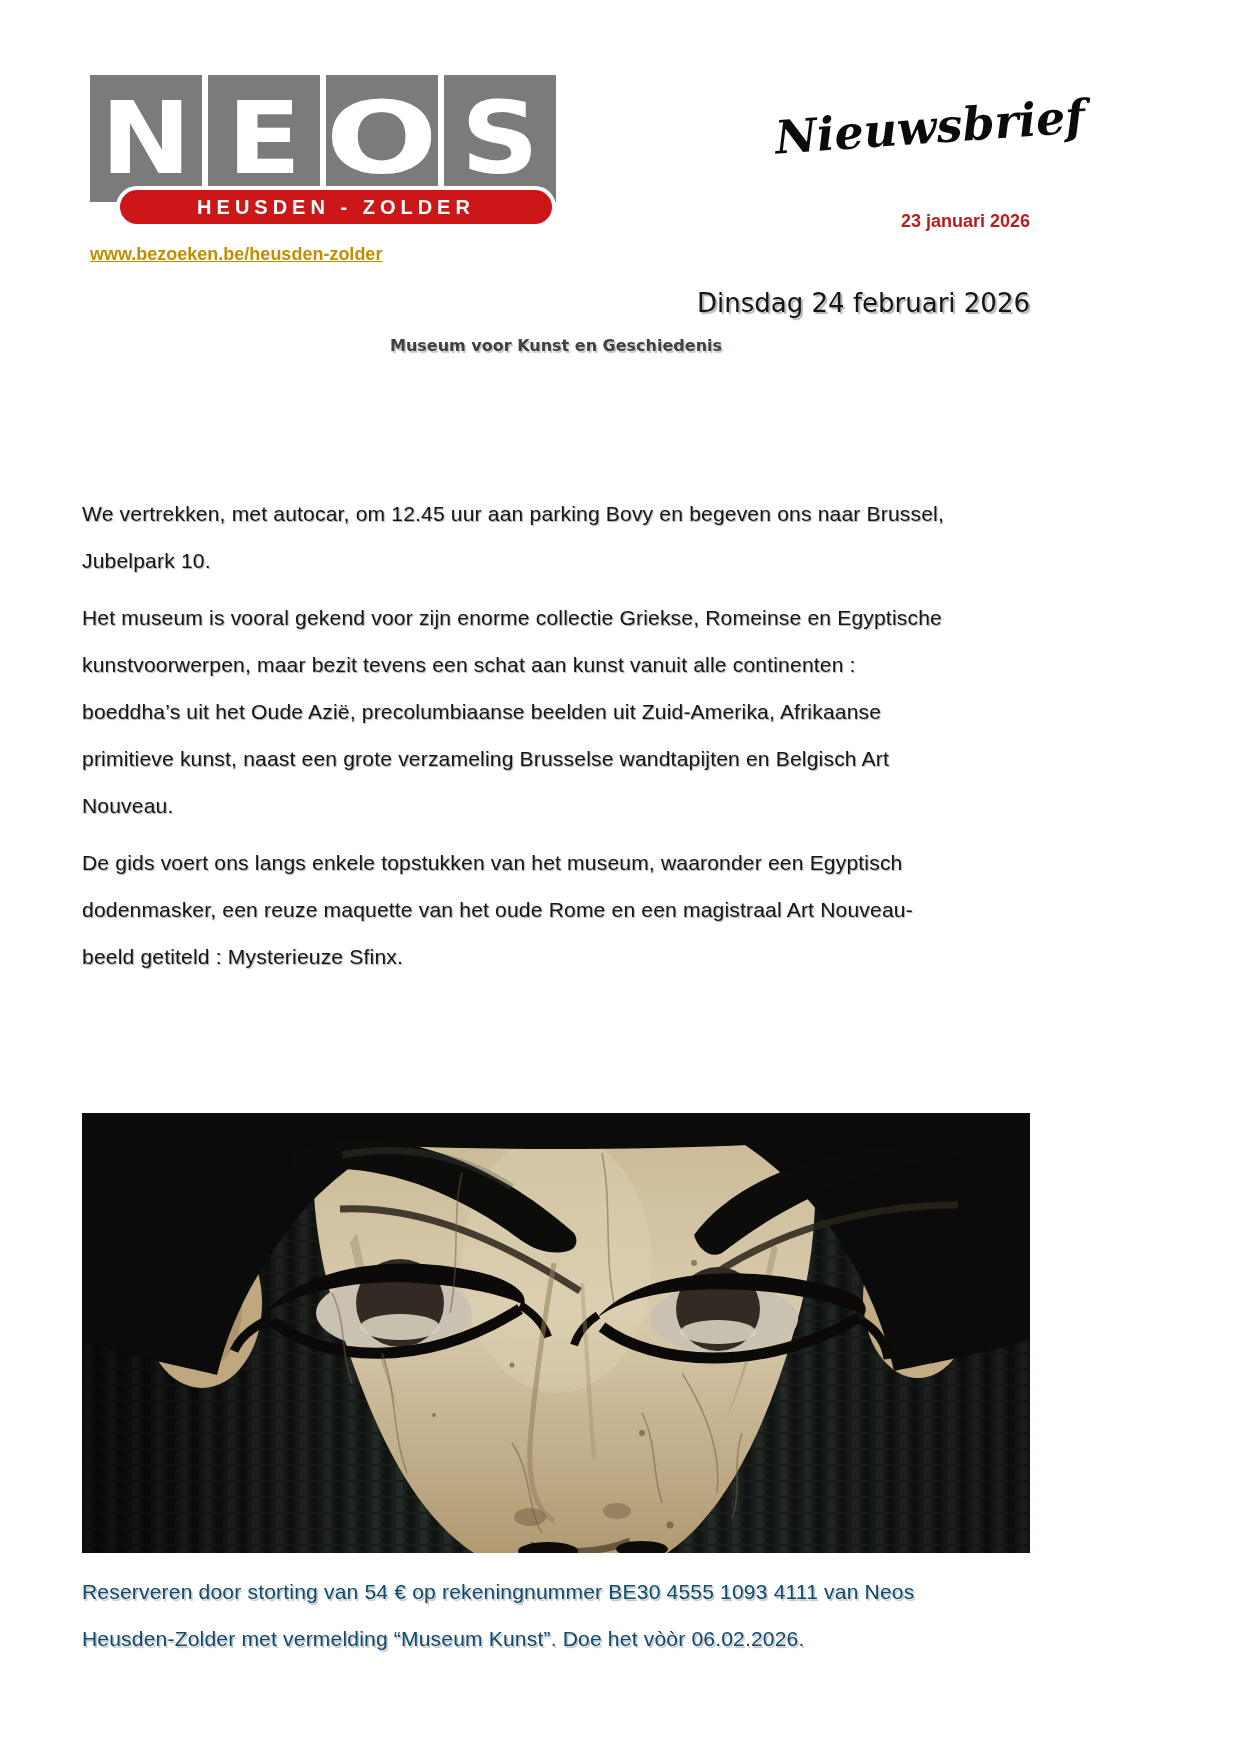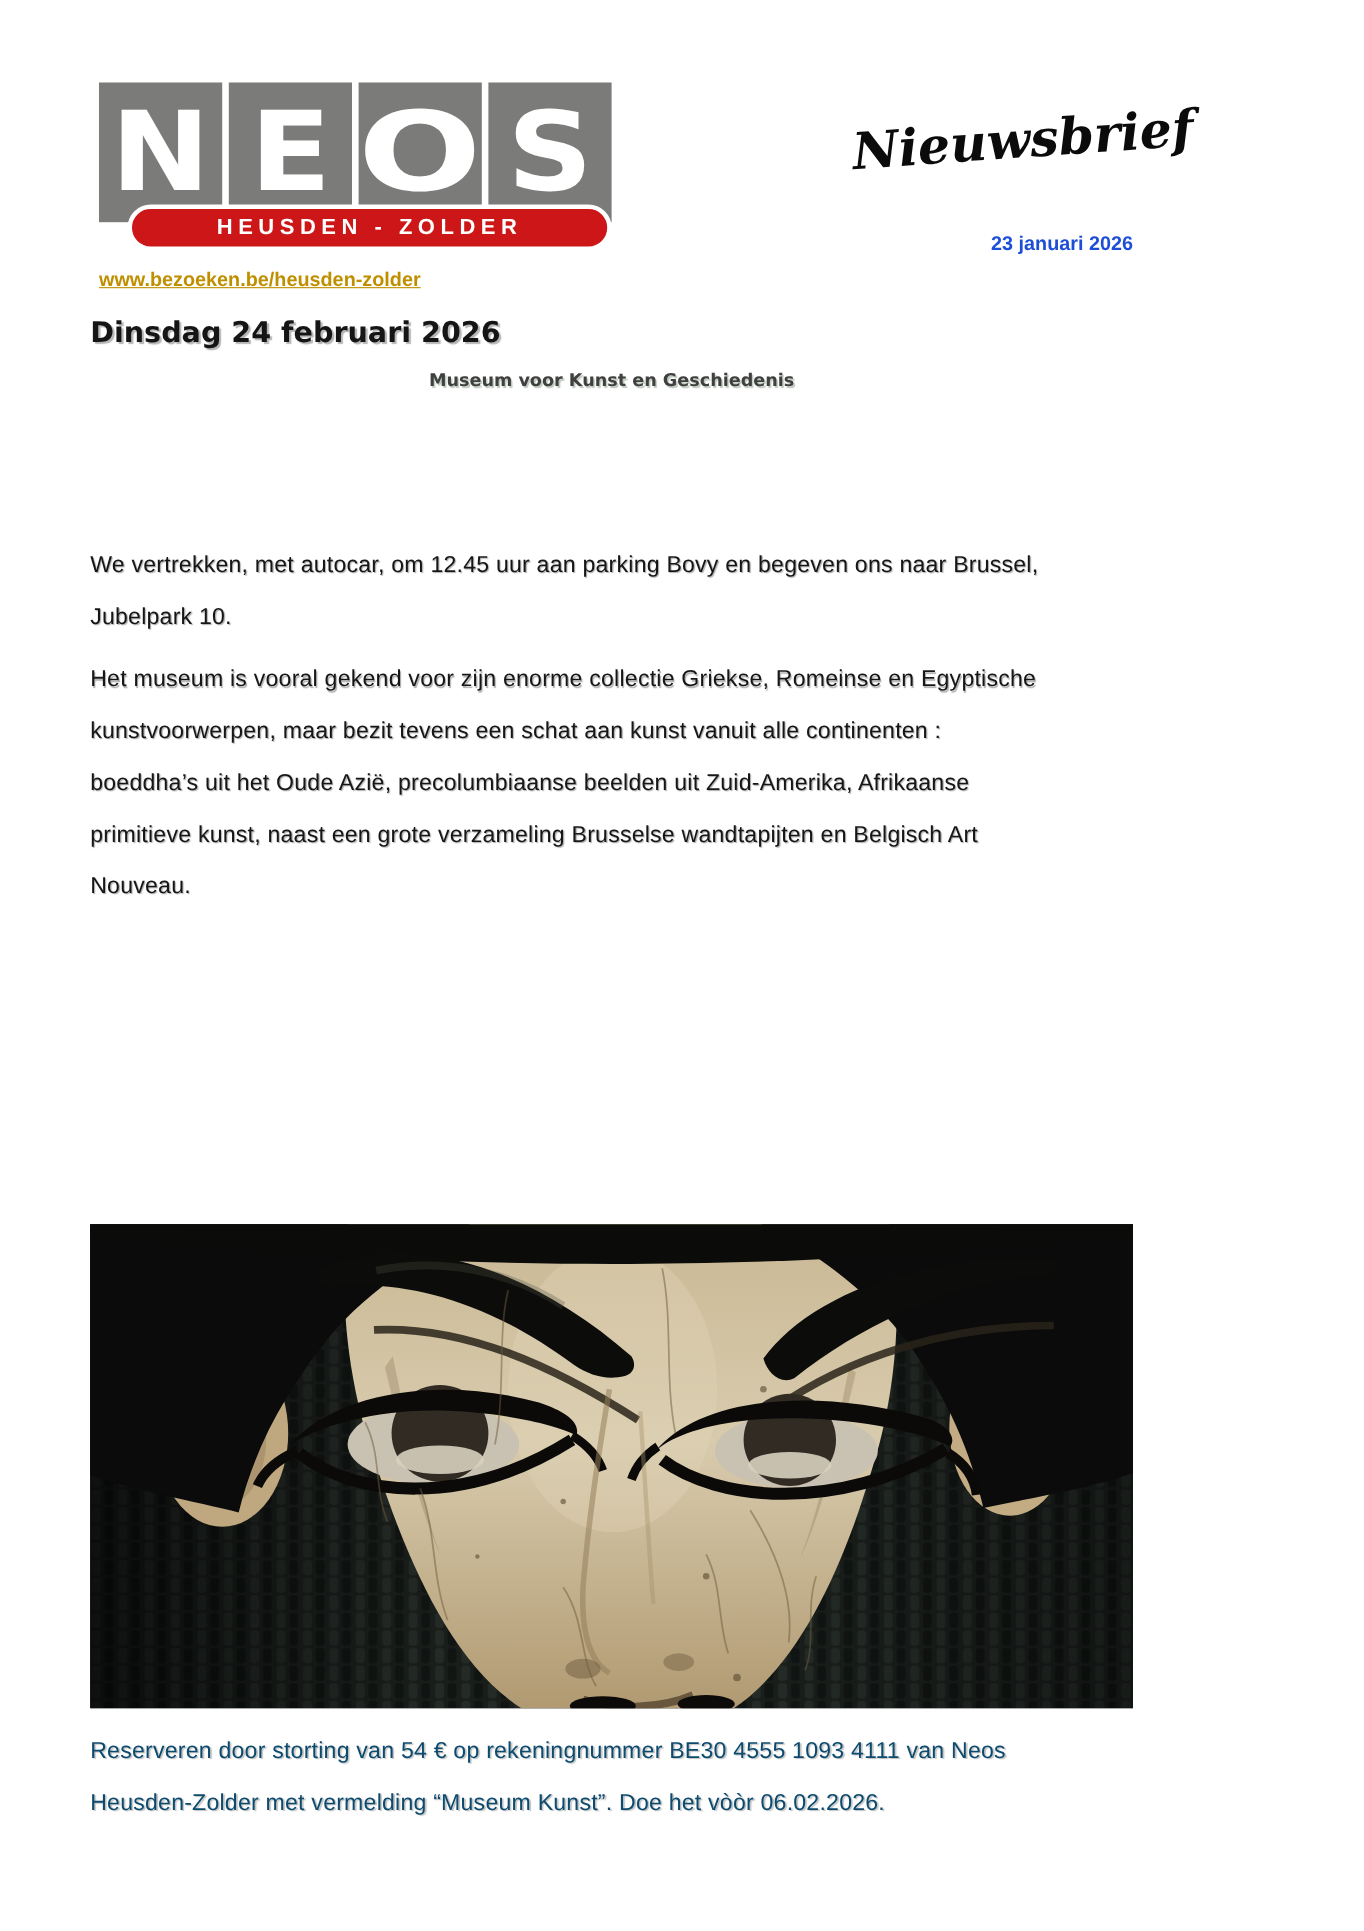--- a/index.html
+++ b/index.html
@@ -33,32 +33,32 @@
 
   
   .script-title{
     position:absolute;left:760px;top:100px;width:340px;
     font-family:"DejaVu Serif",serif;font-style:italic;font-weight:bold;
     font-size:46px;color:#0b0b0b;text-align:center;
     transform:rotate(-4deg);
   }
   .issue-date{
     position:absolute;left:790px;top:211px;width:240px;
-    text-align:right;font-weight:bold;font-size:18px;color:#1d4ed8;
+    text-align:right;font-weight:bold;font-size:18px;color:#b91c1c;
   }
   .website-link{
     position:absolute;left:90px;top:244px;
     font-weight:bold;font-size:18px;color:#bf8f00;
     text-decoration:underline;cursor:pointer;
   }
 
   
   .event-title{
-    position:absolute;left:82px;top:288px;width:948px;text-align:left;
-    font-family:"DejaVu Sans",sans-serif;font-weight:bold;font-size:26px;
+    position:absolute;left:82px;top:288px;width:948px;text-align:right;
+    font-family:"DejaVu Sans",sans-serif;font-weight:normal;font-size:26px;
     color:#151515;text-shadow:2px 2px 1px rgba(90,90,90,0.45);
   }
   .event-subtitle{
     position:absolute;left:82px;top:336px;width:948px;text-align:center;
     font-family:"DejaVu Sans",sans-serif;font-weight:bold;font-size:16px;
     color:#404040;text-shadow:1.5px 1.5px 1px rgba(90,120,90,0.4);
   }
 
   
   .body-text{position:absolute;left:82px;top:490px;width:948px;}
@@ -117,20 +117,23 @@
   <div class="event-subtitle">Museum voor Kunst en Geschiedenis</div>
 
   <div class="body-text">
     <p>We vertrekken, met autocar, om 12.45 uur aan parking Bovy en begeven ons naar Brussel,
 Jubelpark 10.</p>
     <p>Het museum is vooral gekend voor zijn enorme collectie Griekse, Romeinse en Egyptische
 kunstvoorwerpen, maar bezit tevens een schat aan kunst vanuit alle continenten :
 boeddha’s uit het Oude Azië, precolumbiaanse beelden uit Zuid-Amerika, Afrikaanse
 primitieve kunst, naast een grote verzameling Brusselse wandtapijten en Belgisch Art
 Nouveau.</p>
+    <p>De gids voert ons langs enkele topstukken van het museum, waaronder een Egyptisch
+dodenmasker, een reuze maquette van het oude Rome en een magistraal Art Nouveau-
+beeld getiteld : Mysterieuze Sfinx.</p>
   </div>
 
   <div class="photo">
     <svg viewBox="0 0 948 440" preserveAspectRatio="none" aria-hidden="true">
       <defs>
         <pattern id="weave" width="24" height="16" patternUnits="userSpaceOnUse">
           <rect width="24" height="16" fill="#1a1e1b"></rect>
           <rect x="1.5" y="1" width="8" height="14" rx="3" fill="#242a26"></rect>
           <rect x="13" y="1" width="8" height="14" rx="3" fill="#101412"></rect>
         </pattern>

